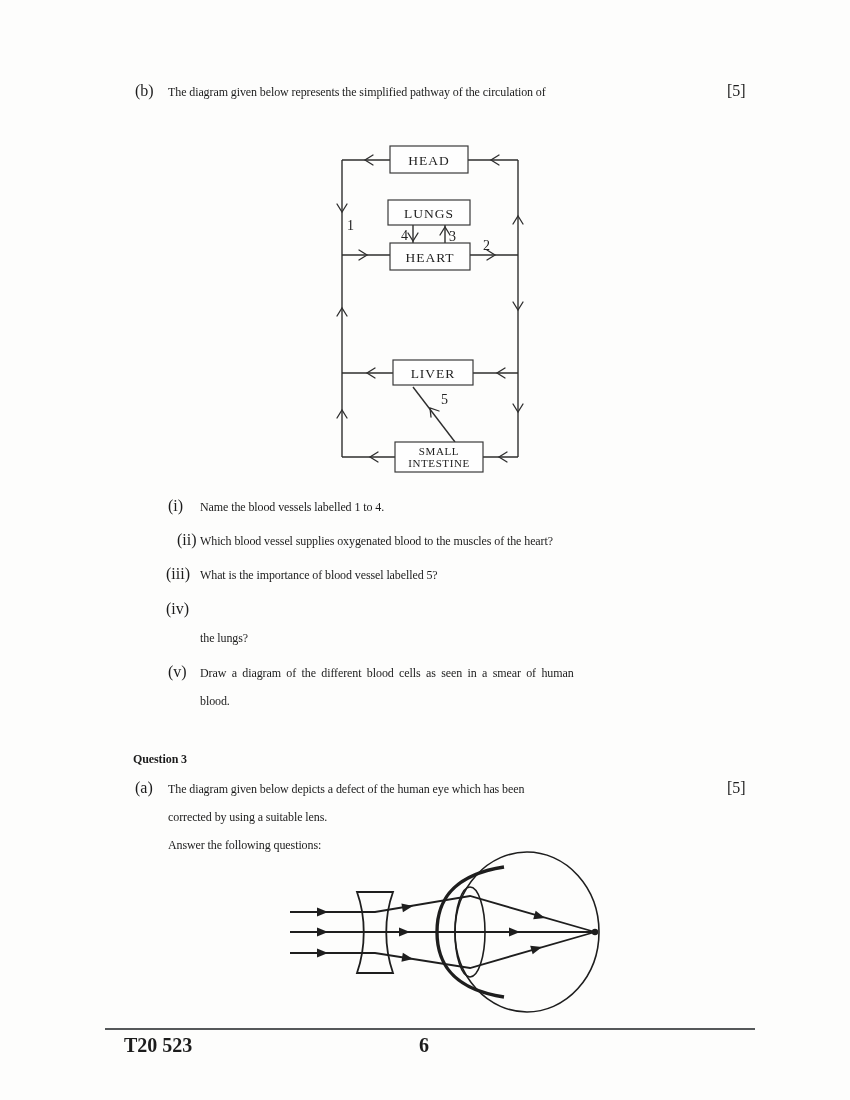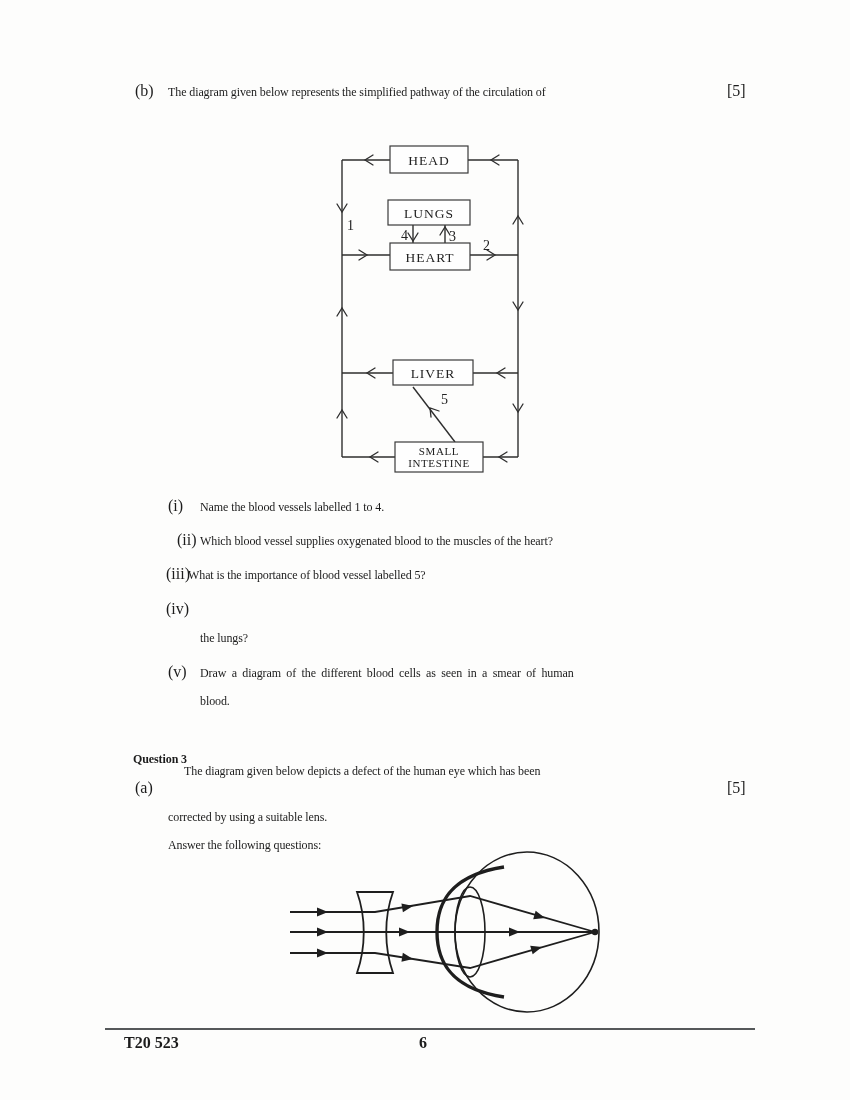--- a/index.html
+++ b/index.html
@@ -17,21 +17,21 @@
   .dg-chev{stroke:#2e2e2e;stroke-width:1.3;fill:none;stroke-linecap:round;}
   .dg-box{fill:#fefefe;stroke:#3a3a3a;stroke-width:1.2;}
   .dg-txt{font-family:"Liberation Serif",serif;font-size:13.5px;fill:#222;letter-spacing:1px;}
   .dg-txt-sm{font-family:"Liberation Serif",serif;font-size:11px;fill:#222;letter-spacing:0.6px;}
   .dg-num{font-family:"Liberation Serif",serif;font-size:14px;fill:#222;}
   .ray{stroke:#1e1e1e;stroke-width:1.8;fill:none;}
   .eyeline{stroke:#1e1e1e;stroke-width:1.6;fill:none;}
   .cornea{stroke:#1e1e1e;stroke-width:3.4;fill:none;}
   .arrow-tri{fill:#1e1e1e;}
   .footer-rule{position:absolute;background:#55585a;}
-  .footer-txt{position:absolute;white-space:nowrap;font-size:16px;font-weight:bold;}
+  .footer-txt{position:absolute;white-space:nowrap;font-size:20px;font-weight:bold;}
 </style>
 </head>
 <body>
 
 <div class="page">
 
   <span class="qlabel" style="left:135px;top:82px;">(b)</span>
   <div class="line" style="left:168px;top:82px;">The diagram given below represents the simplified pathway of the circulation of</div>
   <span class="marks" style="left:727px;top:82px;">[5]</span>
 
@@ -89,33 +89,33 @@
     <text class="dg-num" x="116" y="264">5</text>
   </svg>
 
   <span class="item-num" style="left:168px;top:497px;">(i)</span>
   <div class="line" style="left:200px;top:497px;">Name the blood vessels labelled 1 to 4.</div>
 
   <span class="item-num" style="left:166px;top:531px;margin-left:11px;">(ii)</span>
   <div class="line" style="left:200px;top:531px;">Which blood vessel supplies oxygenated blood to the muscles of the heart?</div>
 
   <span class="item-num" style="left:166px;top:565px;">(iii)</span>
-  <div class="line" style="left:188px;top:565px;">What is the importance of blood vessel labelled 5?</div>
+  <div class="line" style="left:200px;top:565px;">What is the importance of blood vessel labelled 5?</div>
 
   <span class="item-num" style="left:166px;top:600px;">(iv)</span>
   <div class="line" style="left:200px;top:628px;">the lungs?</div>
 
   <span class="item-num" style="left:168px;top:663px;">(v)</span>
   <div class="line" style="left:200px;top:663px;word-spacing:2.5px;">Draw a diagram of the different blood cells as seen in a smear of human</div>
   <div class="line" style="left:200px;top:691px;">blood.</div>
 
   <div class="line bold" style="left:133px;top:749px;">Question 3</div>
 
   <span class="qlabel" style="left:135px;top:779px;">(a)</span>
-  <div class="line" style="left:168px;top:761px;margin-left:16px;">The diagram given below depicts a defect of the human eye which has been</div>
+  <div class="line" style="left:168px;top:779px;">The diagram given below depicts a defect of the human eye which has been</div>
   <div class="line" style="left:168px;top:835px;">Answer the following questions:</div>
   <div class="line" style="left:168px;top:807px;">corrected by using a suitable lens.</div>
   <span class="marks" style="left:727px;top:779px;">[5]</span>
 
   <svg style="left:280px;top:845px;" width="370" height="180" viewBox="0 0 370 180">
 
     <ellipse class="eyeline" cx="247" cy="87" rx="72" ry="80"></ellipse>
 
     <path class="cornea" d="M224,22 C172,30 157,56 157,87 C157,118 172,144 224,152"></path>
 

